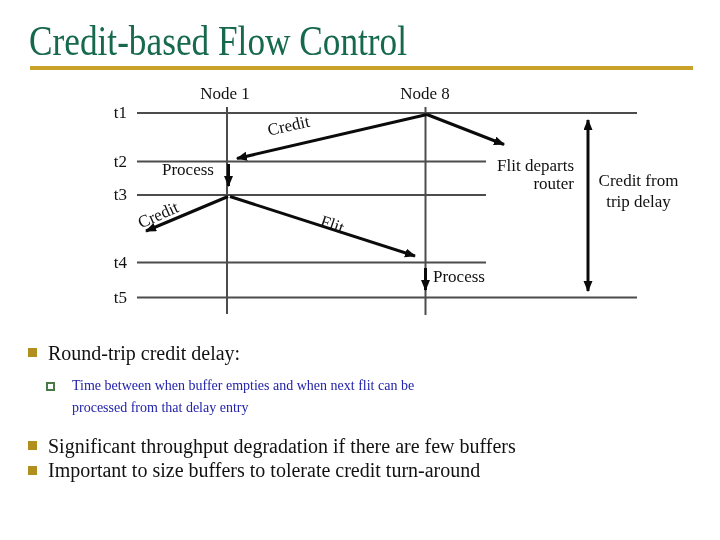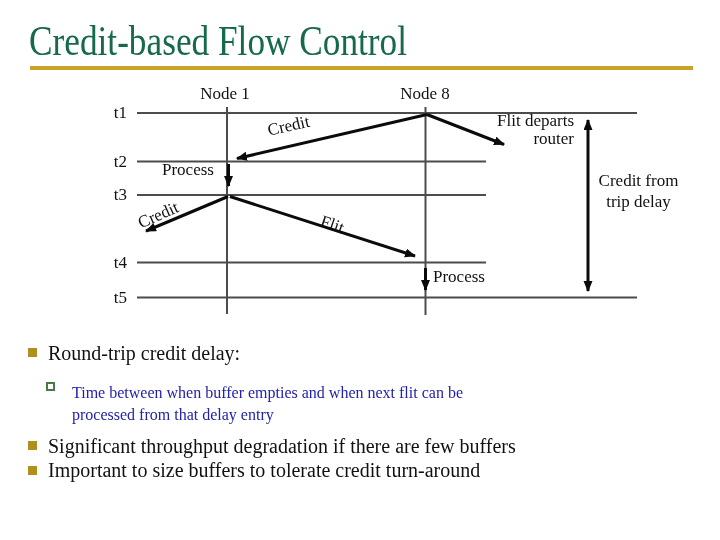--- a/index.html
+++ b/index.html
@@ -13,21 +13,21 @@
     left:29px;top:18px;font-size:43px;line-height:46px;color:#17694D;
     transform:scaleX(0.82);transform-origin:0 0;white-space:nowrap;font-weight:400;
   }
   #title-rule{left:30px;top:66px;width:663px;height:4px;background:#C9A227;}
   
   .dlabel{font-size:17px;line-height:20px;color:#111;white-space:nowrap;}
   .tlabel{left:90px;width:37px;text-align:right;}
   .rot{transform-origin:0 50%;}
   
   .b1text{font-size:20px;line-height:24px;color:#111;white-space:nowrap;}
-  .b2text{font-size:16px;line-height:22px;color:#2222AA;margin-top:7px;}
+  .b2text{font-size:14px;line-height:22px;color:#2222AA;}
   .b2text span{display:block;white-space:nowrap;}
   .sq{width:9px;height:9px;background:#B08F1F;display:block;}
   .osq{width:9px;height:9px;border:2px solid #477A47;background:#fff;display:block;box-sizing:border-box;}
   
   #footer-rule{left:18px;top:506px;width:692px;height:4px;background:#C9A227;border-top:1px solid #8f7a1e;box-sizing:border-box;}
   #page-number{left:655px;top:512px;width:45px;text-align:right;font-size:15px;color:#14532d;}
   svg{display:block;}
 </style>
 </head>
 <body>
@@ -67,21 +67,21 @@
 
   <div class="abs dlabel tlabel" style="top:103px;">t1</div>
   <div class="abs dlabel tlabel" style="top:152px;">t2</div>
   <div class="abs dlabel tlabel" style="top:185px;">t3</div>
   <div class="abs dlabel tlabel" style="top:253px;">t4</div>
   <div class="abs dlabel tlabel" style="top:288px;">t5</div>
 
   <div class="abs dlabel rot" style="left:268px;top:121px;transform:rotate(-13deg);">Credit</div>
 
   <div class="abs dlabel" style="left:474px;top:112px;width:100px;text-align:right;line-height:18px;">
-    <span style="display:block;">Flit departs</span>
+    <span style="display:block;margin-top:45px;">Flit departs</span>
     <span style="display:block;">router</span>
   </div>
 
   <div class="abs dlabel" style="left:162px;top:160px;">Process</div>
 
   <div class="abs dlabel rot" style="left:139px;top:214px;transform:rotate(-24deg);">Credit</div>
 
   <div class="abs dlabel rot" style="left:321px;top:211px;transform:rotate(19deg);">Flit</div>
 
   <div class="abs dlabel" style="left:433px;top:267px;">Process</div>

